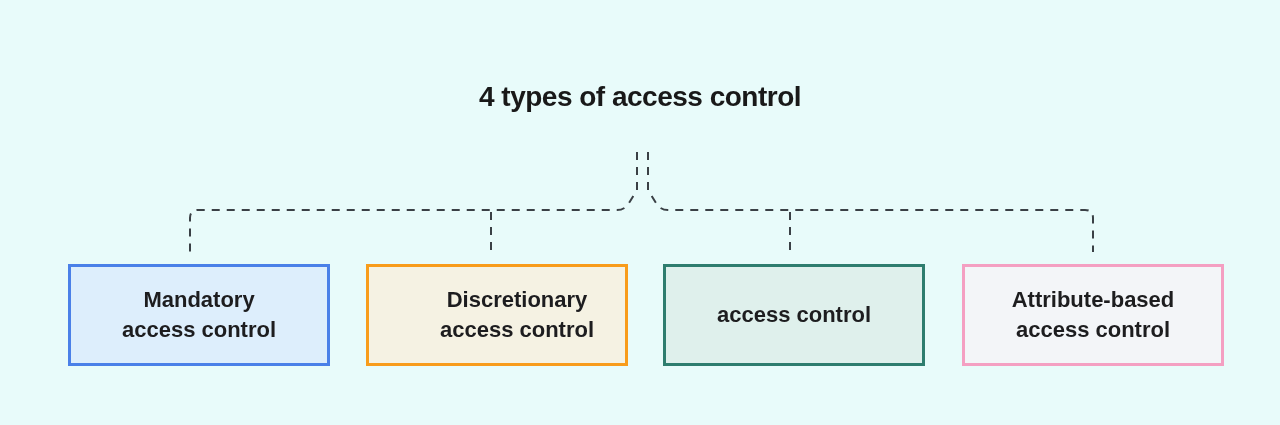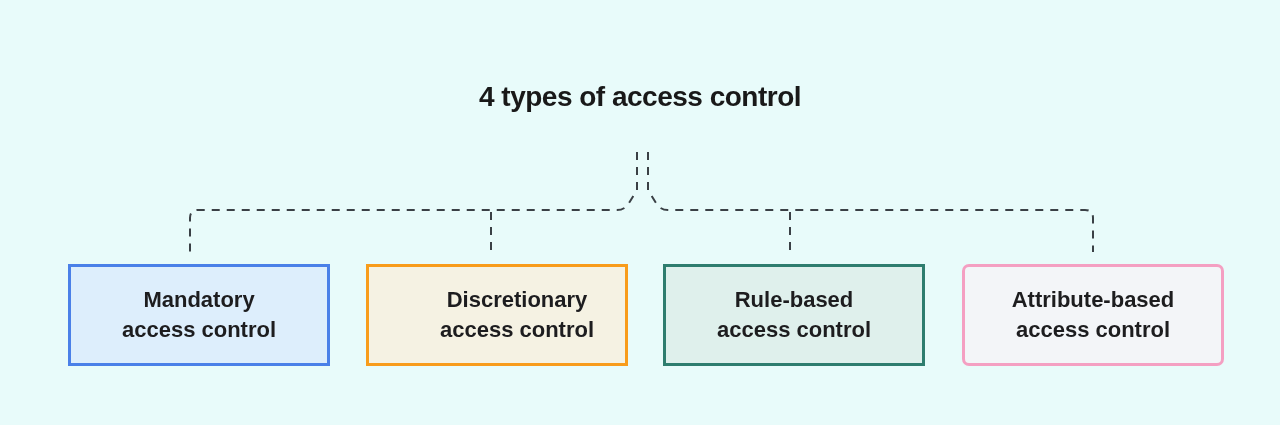--- a/index.html
+++ b/index.html
@@ -53,21 +53,21 @@
     justify-content: center;
     text-align: center;
     font-size: 22px;
     line-height: 30px;
     font-weight: 600;
     color: #1d1d1f;
   }
   .box-1 { left: 68px; }
   .box-2 { left: 366px; }
   .box-3 { left: 663px; }
-  .box-4 { left: 962px; border-radius: 7px; }
+  .box-4 { left: 962px; }
 </style>
 </head>
 <body>
 
 <div class="canvas" data-bind-style="backgroundColor:page.background_color" style="background-color: rgb(232, 251, 250);">
 
   <div class="diagram-title" data-bind="page.title" data-bind-style="color:page.title_color" style="color: rgb(25, 25, 25);">4 types of access control</div>
 
   <svg class="connector-svg" viewBox="0 0 1280 425" xmlns="http://www.w3.org/2000/svg">
     <g data-bind-style="stroke:connectors.color" style="stroke: rgb(58, 64, 69);">
@@ -82,21 +82,20 @@
     <span data-bind="boxes.0.label_line1">Mandatory</span>
     <span data-bind="boxes.0.label_line2">access control</span>
   </div>
 
   <div class="ac-box box-2" data-bind-style="backgroundColor:boxes.1.fill;borderColor:boxes.1.border" style="background-color: rgb(245, 242, 227); border-color: rgb(248, 156, 27); padding-left: 40px;">
     <span data-bind="boxes.1.label_line1">Discretionary</span>
     <span data-bind="boxes.1.label_line2">access control</span>
   </div>
 
   <div class="ac-box box-3" data-bind-style="backgroundColor:boxes.2.fill;borderColor:boxes.2.border" style="background-color: rgb(223, 240, 236); border-color: rgb(46, 125, 110);">
-    <span data-bind="boxes.2.label_line1">Rule-based</span>
     <span data-bind="boxes.2.label_line2">access control</span>
   </div>
 
   <div class="ac-box box-4" data-bind-style="backgroundColor:boxes.3.fill;borderColor:boxes.3.border" style="background-color: rgb(243, 245, 248); border-color: rgb(244, 159, 194);">
     <span data-bind="boxes.3.label_line1">Attribute-based</span>
     <span data-bind="boxes.3.label_line2">access control</span>
   </div>
 
 </div>
 

